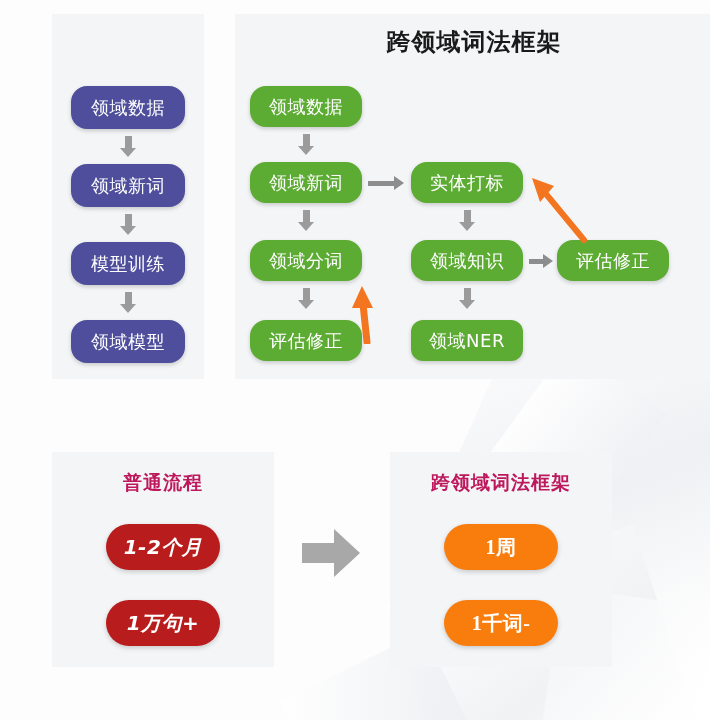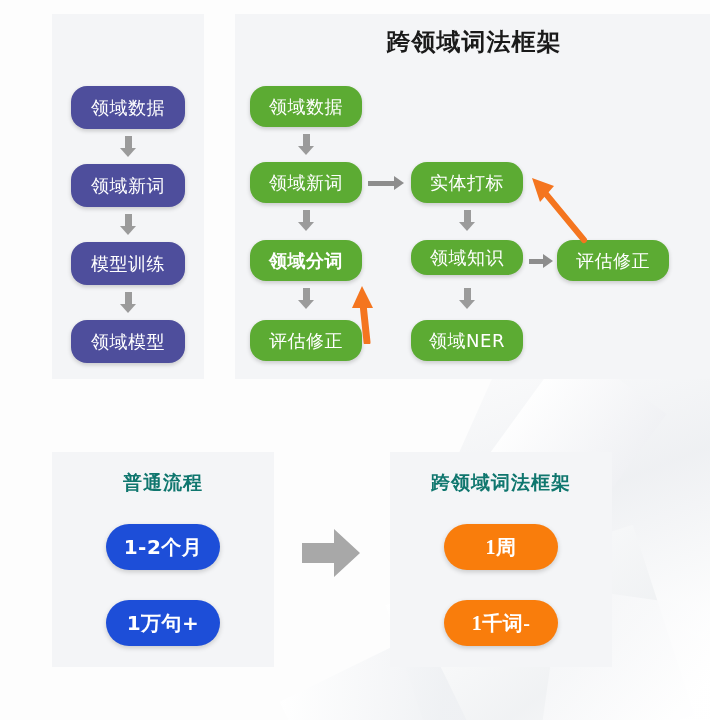--- a/index.html
+++ b/index.html
@@ -80,32 +80,32 @@
     border-bottom: 7px solid transparent;
     border-left: 10px solid #8d8d8d;
   }
 
   
   .or-arrow { position: absolute; }
 
   
   .cmp-title {
     position: absolute; text-align: center; width: 222px;
-    font-size: 19px; font-weight: bold; color: #0f766e; letter-spacing: 1px;
+    font-size: 19px; font-weight: bold; color: #be185d; letter-spacing: 1px;
   }
   .chip {
     position: absolute;
     display: flex; align-items: center; justify-content: center;
     width: 114px; height: 46px;
     border-radius: 23px;
     color: #ffffff; font-size: 20px; font-weight: bold;
     letter-spacing: .5px;
     box-shadow: 0 2px 5px rgba(0,0,0,.18);
   }
-  .chip.dark  { background: #1d4ed8; }
+  .chip.dark  { background: #b91c1c; font-style: italic; }
   .chip.light { background: #f97d0c; font-family: Liberation Serif, serif; }
 
   #big-gray-arrow { position: absolute; left: 300px; top: 525px; width: 62px; height: 56px; }
 </style>
 </head>
 <body>
 
 <div id="stage">
 
   <div class="bgshape bg1"></div>
@@ -158,49 +158,49 @@
   </div>
 
   <div class="node green" style="left:250px; top:162px; width:112px; height:41px;">
     <span>领域新词</span>
   </div>
   <div class="dn-arrow" style="left:298px; top:210px;">
     <div class="shaft"></div>
       <div class="head"></div>
   </div>
 
-  <div class="node green" style="left:250px; top:240px; width:112px; height:41px;font-weight:bold;">
+  <div class="node green" style="left:250px; top:240px; width:112px; height:41px;">
     <span>领域分词</span>
   </div>
   <div class="dn-arrow" style="left:298px; top:288px;">
     <div class="shaft"></div>
       <div class="head"></div>
   </div>
 
   <div class="node green" style="left:250px; top:320px; width:112px; height:41px;">
     <span>评估修正</span>
   </div>
 
   <div class="node green" style="left:411px; top:162px; width:112px; height:41px;">
     <span>实体打标</span>
   </div>
   <div class="dn-arrow" style="left:459px; top:210px;">
     <div class="shaft"></div>
       <div class="head"></div>
   </div>
 
-  <div class="node green" style="left:411px; top:240px; width:112px; height:35px;">
+  <div class="node green" style="left:411px; top:240px; width:112px; height:41px;">
     <span>领域知识</span>
   </div>
   <div class="dn-arrow" style="left:459px; top:288px;">
     <div class="shaft"></div>
       <div class="head"></div>
   </div>
 
-  <div class="node green" style="left:411px; top:320px; width:112px; height:41px;">
+  <div class="node green" style="left:411px; top:320px; width:112px; height:41px;border-radius:12px;">
     <span>领域NER</span>
   </div>
 
   <div class="node green" style="left:557px; top:240px; width:112px; height:41px;">
     <span>评估修正</span>
   </div>
 
   <div class="rt-arrow" style="left:368px; top:176px;">
     <div class="shaft" style="width:26px;"></div>
       <div class="head"></div>

